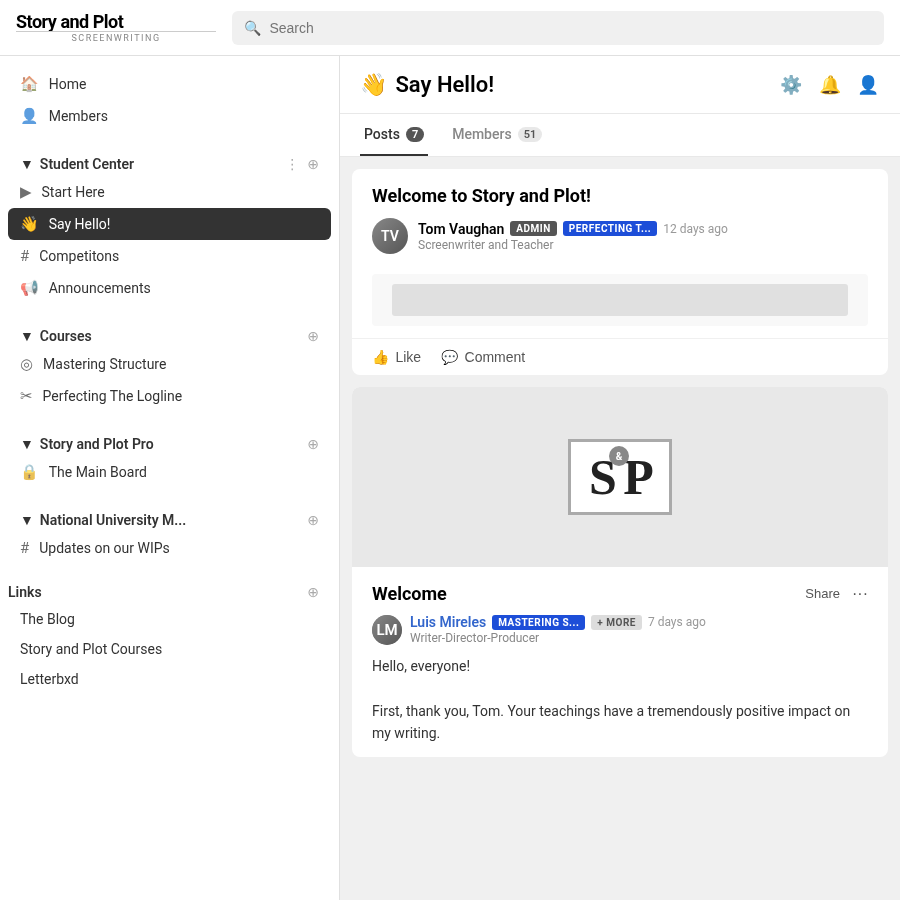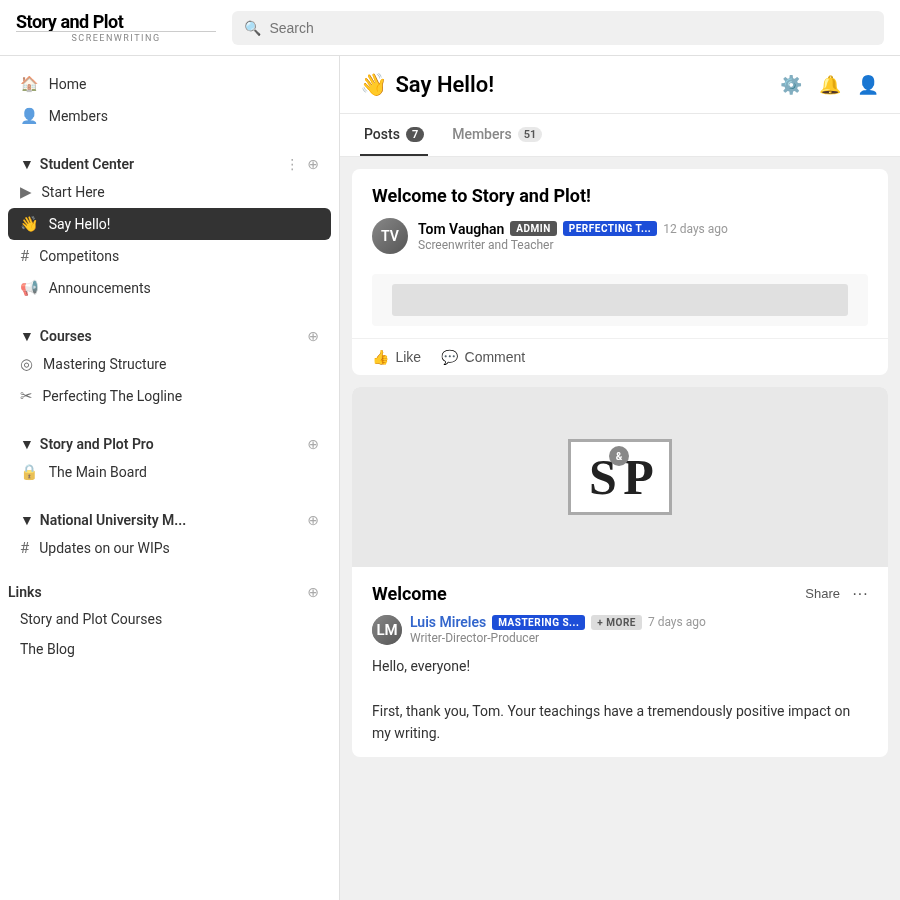--- a/index.html
+++ b/index.html
@@ -507,24 +507,27 @@
       <span>Updates on our WIPs</span>
     </div>
 
     <div class="nav-divider"></div>
 
     <div class="links-header">
       <span class="links-title">Links</span>
       <button class="section-action-btn">⊕</button>
     </div>
     <div class="nav-item">
+      <span>The Blog</span>
+    </div>
+    <div class="nav-item">
       <span>Story and Plot Courses</span>
     </div>
     <div class="nav-item">
-      <span>The Blog</span>
+      <span>Letterbxd</span>
     </div>
 
   </div>
 
   <div class="content-area">
 
     <div class="channel-header">
       <div class="channel-title">
         <span>👋</span>
         <span>Say Hello!</span>

